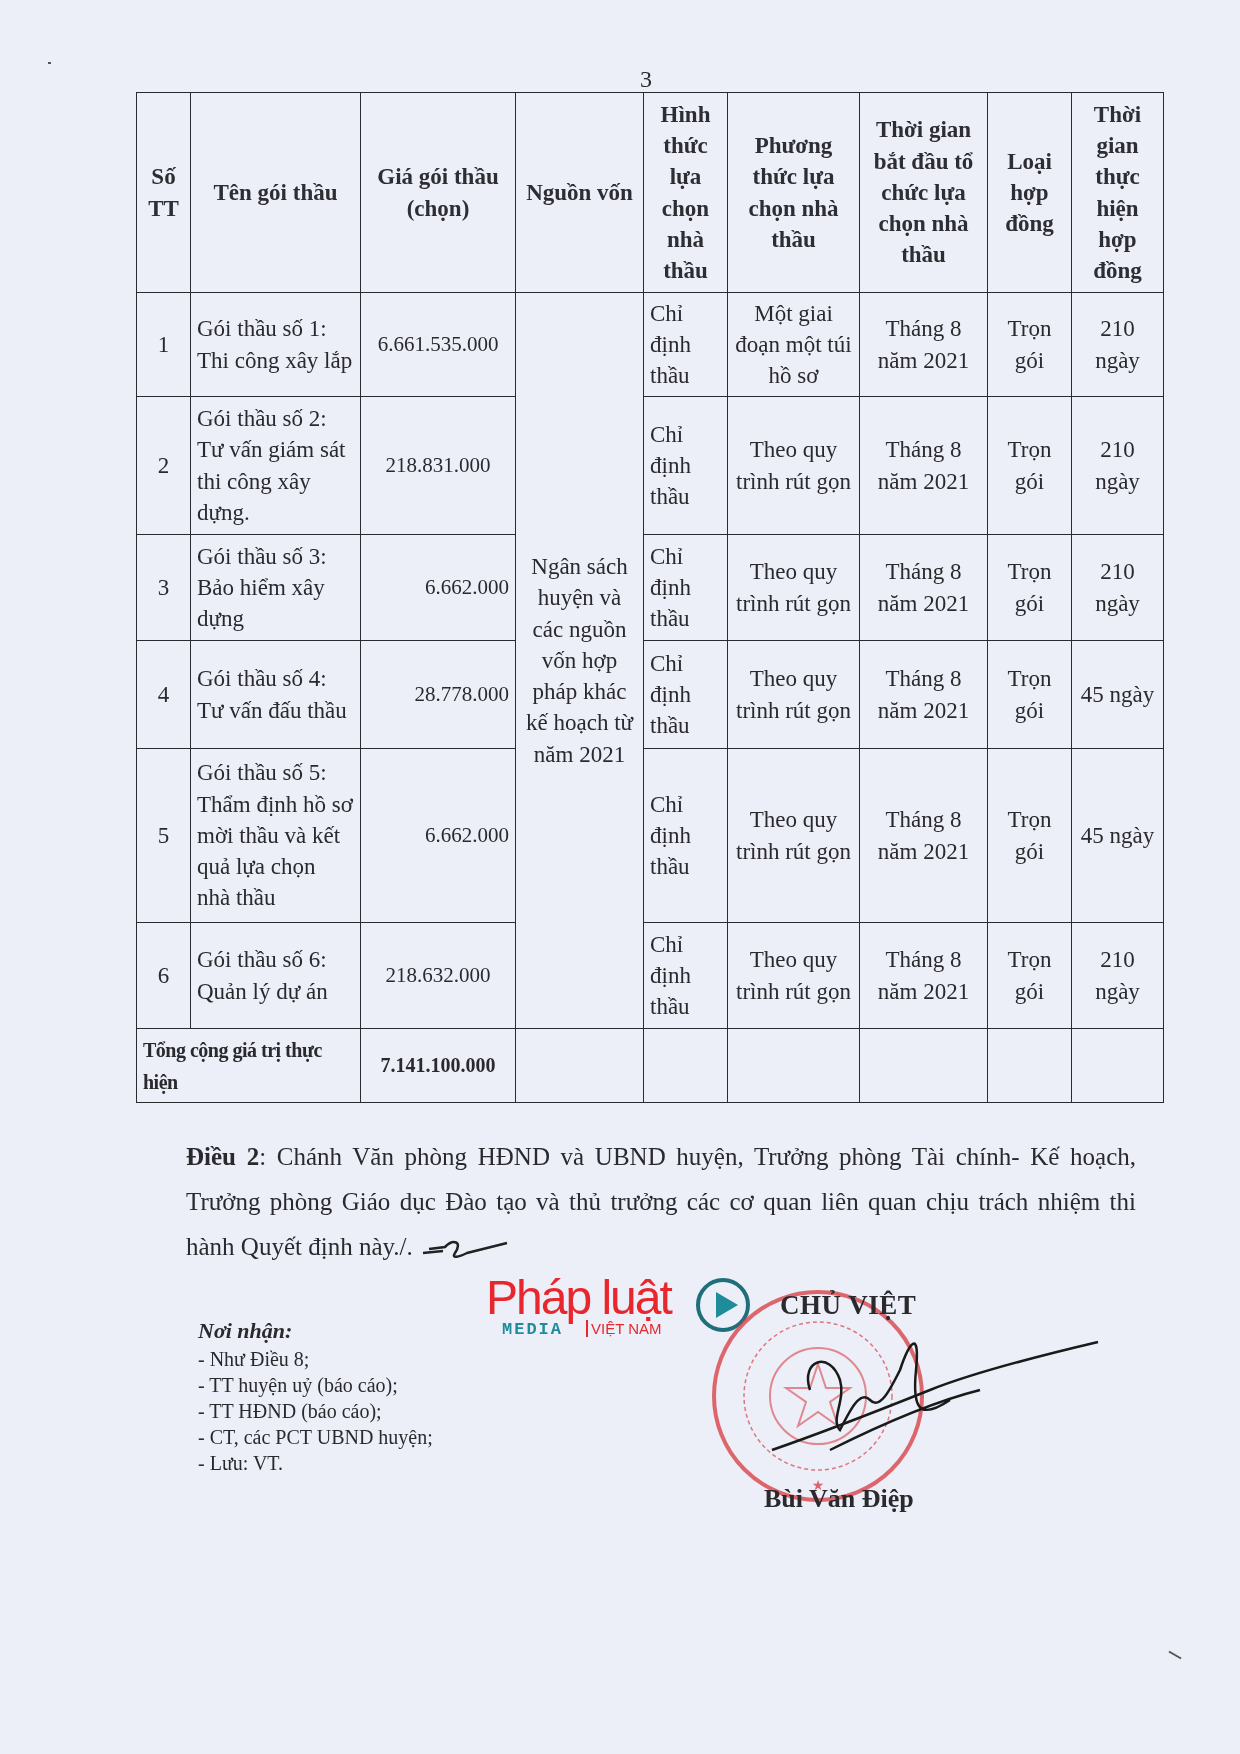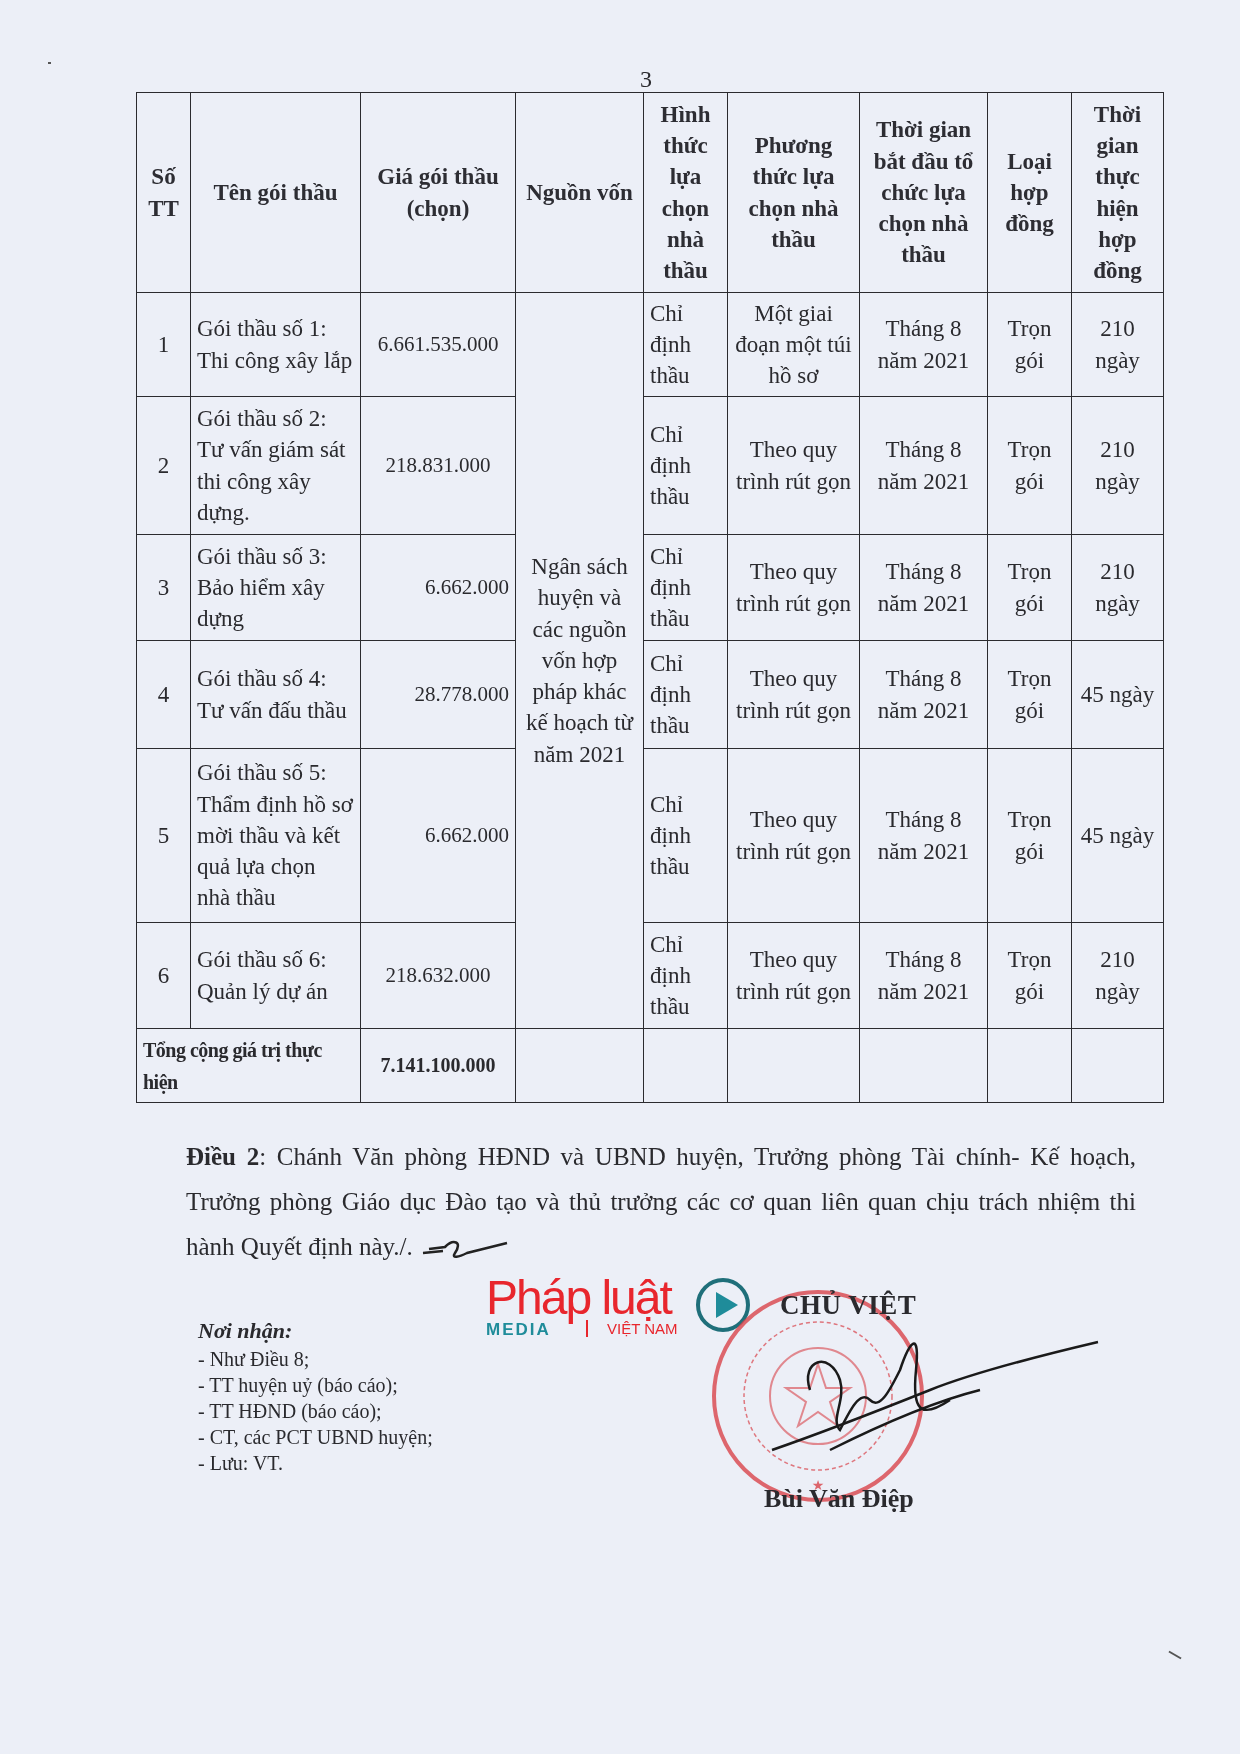--- a/index.html
+++ b/index.html
@@ -38,26 +38,26 @@
   }
   .recipients .heading { font-style: italic; font-weight: bold; font-size: 22px; margin-bottom: 2px; margin-top: 16px; }
   .logo {
     position: absolute; left: 486px; top: 1276px; width: 262px; height: 66px;
   }
   .logo .phap {
     position: absolute; left: 0; top: -6px; font-family: "Liberation Sans", sans-serif;
     font-weight: normal; font-size: 48px; color: #e8262d; letter-spacing: -2px;
   }
   .logo .media {
-    position: absolute; left: 0; top: 44px; font-family: Liberation Sans, sans-serif;
+    position: absolute; left: 16px; top: 44px; font-family: Liberation Mono, monospace;
     font-weight: bold; font-size: 17px; color: #1f8c9a; letter-spacing: 2px;
   }
   .logo .vn {
     position: absolute; left: 100px; top: 44px; font-family: "Liberation Sans", sans-serif;
-    font-size: 15px; color: #e8262d; border-left: 2px solid #e8262d; padding-left: 19px;
+    font-size: 15px; color: #e8262d; border-left: 2px solid #e8262d; padding-left: 3px;
   }
   .logo .play { position: absolute; left: 208px; top: 0; width: 58px; height: 58px; }
   .stamp { position: absolute; left: 706px; top: 1284px; width: 224px; height: 224px; }
   .signature { position: absolute; left: 770px; top: 1330px; width: 330px; height: 140px; }
   .title-chairman {
     position: absolute; left: 780px; top: 1290px; font-size: 27px; font-weight: bold; letter-spacing: 0.5px;
   }
   .signer-name {
     position: absolute; left: 764px; top: 1484px; font-size: 26px; font-weight: bold;
   }

